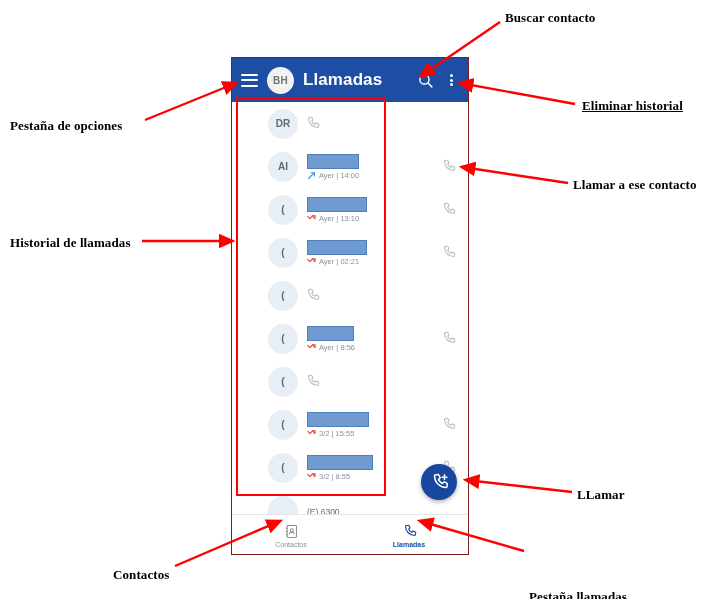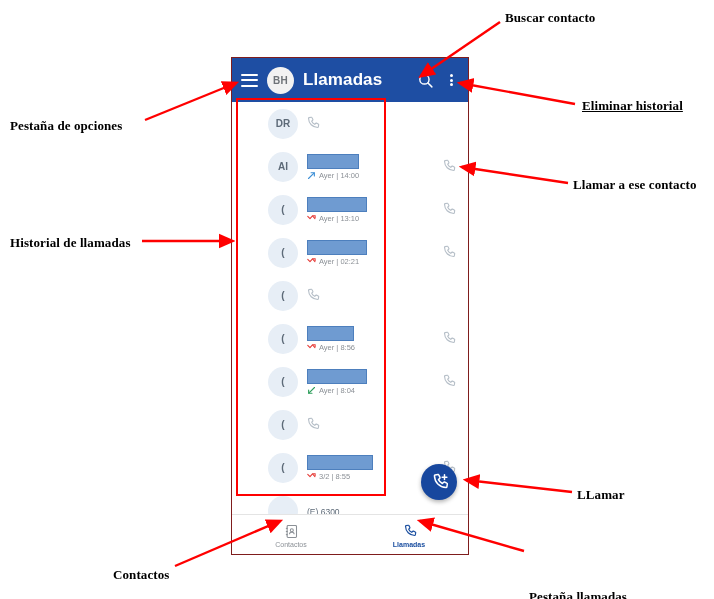--- a/index.html
+++ b/index.html
@@ -370,40 +370,41 @@
           </div>
         </div>
         <div class="row-call-icon">
           <svg width="15" height="15" viewBox="0 0 24 24" fill="none" stroke="#b6bfc8" stroke-width="1.8" stroke-linecap="round" stroke-linejoin="round">
             <path d="M15.6 13.3a11 11 0 0 1-4.9-4.9l1.7-1.7a1 1 0 0 0 .2-1.1L11.2 2.6a1 1 0 0 0-1.1-.6L6.4 2.6a1 1 0 0 0-.8 1C5.9 12 11.9 18 20.3 18.4a1 1 0 0 0 1-.8l.6-3.7a1 1 0 0 0-.6-1.1l-3-1.4a1 1 0 0 0-1.1.2z"></path>
           </svg>
         </div>
       </div>
       <div class="call-row">
         <div class="row-avatar">(</div>
-        <div class="row-body">
-          <div class="redact" style="width: 60px;"></div>
+        <div class="row-call-icon">
+          <svg width="15" height="15" viewBox="0 0 24 24" fill="none" stroke="#b6bfc8" stroke-width="1.8" stroke-linecap="round" stroke-linejoin="round">
+            <path d="M15.6 13.3a11 11 0 0 1-4.9-4.9l1.7-1.7a1 1 0 0 0 .2-1.1L11.2 2.6a1 1 0 0 0-1.1-.6L6.4 2.6a1 1 0 0 0-.8 1C5.9 12 11.9 18 20.3 18.4a1 1 0 0 0 1-.8l.6-3.7a1 1 0 0 0-.6-1.1l-3-1.4a1 1 0 0 0-1.1.2z"></path>
+          </svg>
+        </div>
+      </div>
+      <div class="call-row">
+        <div class="row-avatar">(</div>
+        <div class="row-body">
+          <div class="redact" style="width: 62px;"></div>
           <div class="row-meta">
             <span class="calltype">
-              <svg width="9" height="9" viewBox="0 0 12 12" fill="none" stroke="#2e9e5b" stroke-width="1.5" stroke-linecap="round" stroke-linejoin="round">
-                <line x1="10" y1="2" x2="2.4" y2="9.6"></line>
-                <polyline points="6.6,9.7 2.2,9.7 2.2,5.3"></polyline>
+              <svg width="9" height="9" viewBox="0 0 12 12" fill="none" stroke="#e53935" stroke-width="1.4" stroke-linecap="round" stroke-linejoin="round">
+                <path d="M1 3.2 L4 6.2 L7.3 2.6"></path>
+                <path d="M7.3 2.6 L10.6 6.2"></path>
+                <path d="M8.4 2.4 L10.8 2.2 L10.9 4.8"></path>
               </svg>
             </span>
-            <span>Ayer | 8:04</span>
+            <span>3/2 | 15:55</span>
           </div>
         </div>
-        <div class="row-call-icon">
-          <svg width="15" height="15" viewBox="0 0 24 24" fill="none" stroke="#b6bfc8" stroke-width="1.8" stroke-linecap="round" stroke-linejoin="round">
-            <path d="M15.6 13.3a11 11 0 0 1-4.9-4.9l1.7-1.7a1 1 0 0 0 .2-1.1L11.2 2.6a1 1 0 0 0-1.1-.6L6.4 2.6a1 1 0 0 0-.8 1C5.9 12 11.9 18 20.3 18.4a1 1 0 0 0 1-.8l.6-3.7a1 1 0 0 0-.6-1.1l-3-1.4a1 1 0 0 0-1.1.2z"></path>
-          </svg>
-        </div>
-      </div>
-      <div class="call-row">
-        <div class="row-avatar">(</div>
         <div class="row-call-icon">
           <svg width="15" height="15" viewBox="0 0 24 24" fill="none" stroke="#b6bfc8" stroke-width="1.8" stroke-linecap="round" stroke-linejoin="round">
             <path d="M15.6 13.3a11 11 0 0 1-4.9-4.9l1.7-1.7a1 1 0 0 0 .2-1.1L11.2 2.6a1 1 0 0 0-1.1-.6L6.4 2.6a1 1 0 0 0-.8 1C5.9 12 11.9 18 20.3 18.4a1 1 0 0 0 1-.8l.6-3.7a1 1 0 0 0-.6-1.1l-3-1.4a1 1 0 0 0-1.1.2z"></path>
           </svg>
         </div>
       </div>
       <div class="call-row">
         <div class="row-avatar">(</div>
         <div class="row-body">
           <div class="redact" style="width: 66px;"></div>

